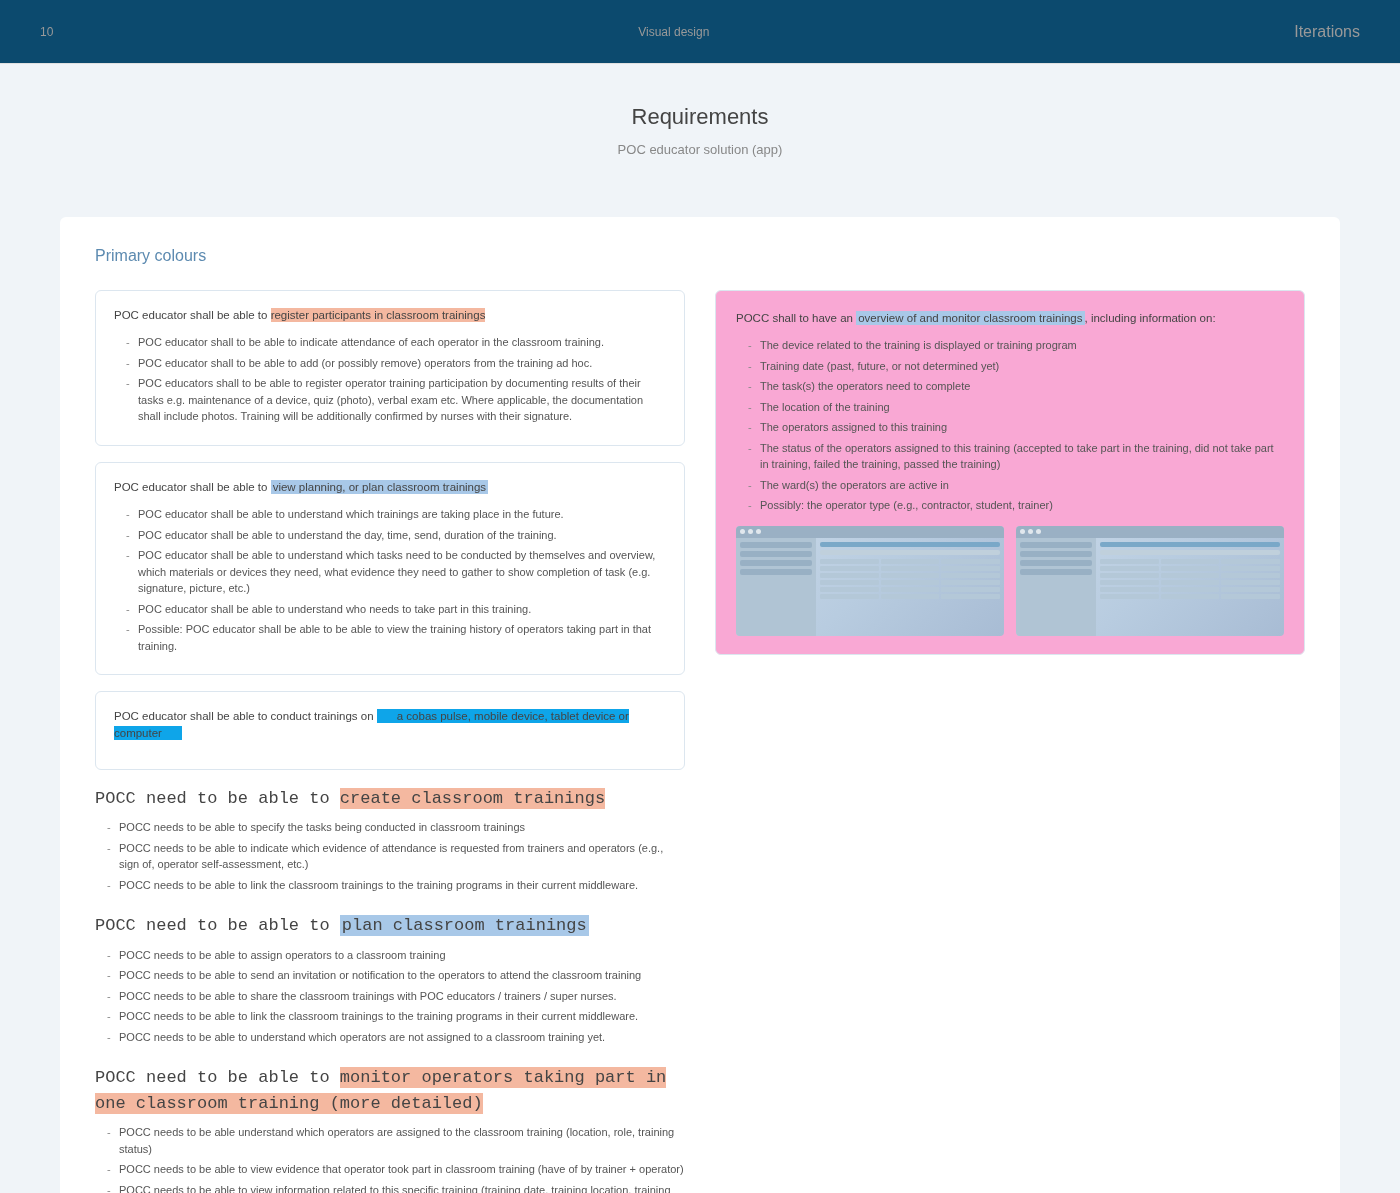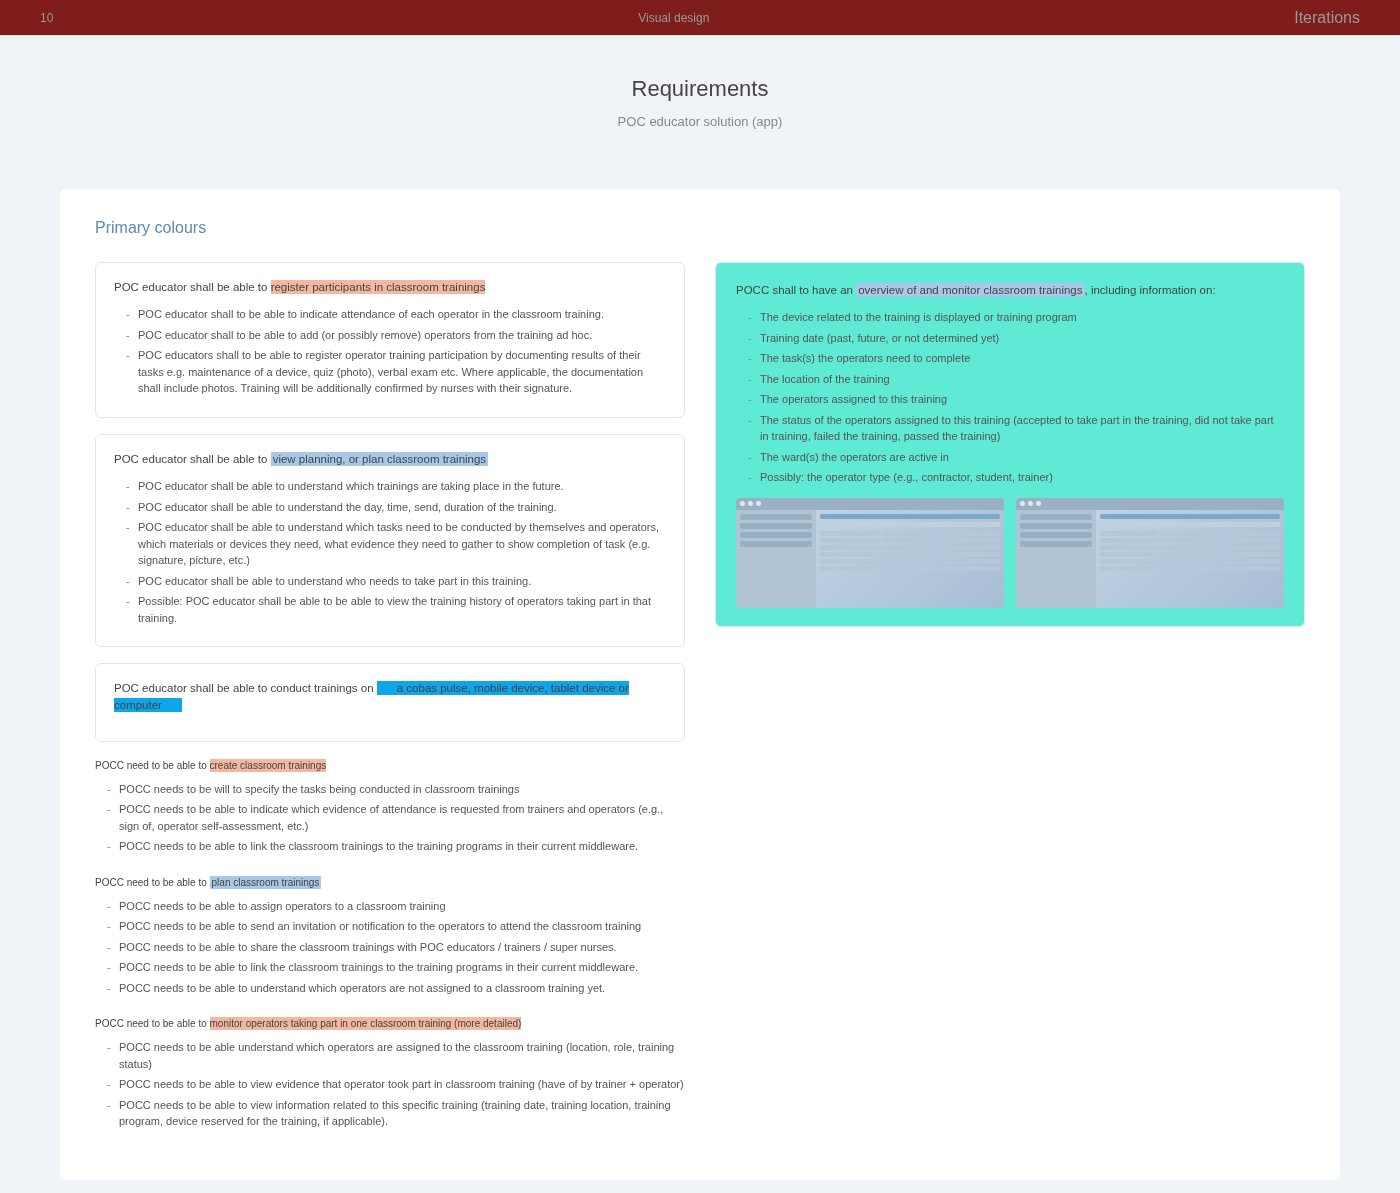--- a/index.html
+++ b/index.html
@@ -5,27 +5,27 @@
     * { box-sizing: border-box; margin: 0; padding: 0; }
     body {
       font-family: -apple-system, BlinkMacSystemFont, 'Helvetica Neue', Arial, sans-serif;
       background: #f0f4f8;
       font-size: 13px;
       color: #333;
     }
 
     
     .header-bar {
-      background: #7f1d1d;
+      background: #0c4a6e;
       border-bottom: 1px solid #e0e0e0;
       display: flex;
       align-items: center;
       justify-content: space-between;
       padding: 0 40px;
-      height: 36px;
+      height: 64px;
     }
     .header-page-num {
       font-size: 12px;
       color: #999;
     }
     .header-title {
       font-size: 12px;
       color: #999;
     }
     .header-iterations {
@@ -130,29 +130,30 @@
       position: absolute;
       left: 0;
       color: #888;
     }
 
     
     .req-section {
       margin-bottom: 20px;
     }
     .req-section-title {
-      font-size: 10px;
+      font-size: 17px;
       color: #444;
       margin-bottom: 8px;
       line-height: 1.5;
+      font-family: Liberation Mono, monospace;
     }
 
     
     .right-panel-card {
-      background: #5eead4;
+      background: #f9a8d4;
       border: 1px solid #dce6ef;
       border-radius: 6px;
       padding: 18px 20px;
       margin-bottom: 16px;
     }
 
     .right-panel-title {
       font-size: 11.5px;
       color: #444;
       margin-bottom: 10px;
@@ -277,38 +278,38 @@
           </ul>
         </div>
 
         <div class="req-card">
           <div class="req-card-title">
             <span>POC educator shall be able to </span><span class="highlight-blue">view planning, or plan classroom trainings</span>
           </div>
           <ul class="req-list">
             <li>POC educator shall be able to understand which trainings are taking place in the future.</li>
             <li>POC educator shall be able to understand the day, time, send, duration of the training.</li>
-            <li>POC educator shall be able to understand which tasks need to be conducted by themselves and operators, which materials or devices they need, what evidence they need to gather to show completion of task (e.g. signature, picture, etc.)</li>
+            <li>POC educator shall be able to understand which tasks need to be conducted by themselves and overview, which materials or devices they need, what evidence they need to gather to show completion of task (e.g. signature, picture, etc.)</li>
             <li>POC educator shall be able to understand who needs to take part in this training.</li>
             <li>Possible: POC educator shall be able to be able to view the training history of operators taking part in that training.</li>
           </ul>
         </div>
 
         <div class="req-card">
           <div class="req-card-title">
             <span>POC educator shall be able to conduct trainings on </span><span class="highlight-peach">a cobas pulse, mobile device, tablet device or computer</span>
           </div>
         </div>
 
         <div class="req-section">
           <div class="req-section-title">
             <span>POCC need to be able to </span><span class="highlight-orange">create classroom trainings</span>
           </div>
           <ul class="req-list">
-            <li>POCC needs to be will to specify the tasks being conducted in classroom trainings</li>
+            <li>POCC needs to be able to specify the tasks being conducted in classroom trainings</li>
             <li>POCC needs to be able to indicate which evidence of attendance is requested from trainers and operators (e.g., sign of, operator self-assessment, etc.)</li>
             <li>POCC needs to be able to link the classroom trainings to the training programs in their current middleware.</li>
           </ul>
         </div>
 
         <div class="req-section">
           <div class="req-section-title">
             <span>POCC need to be able to </span><span class="highlight-blue">plan classroom trainings</span>
           </div>
           <ul class="req-list">

